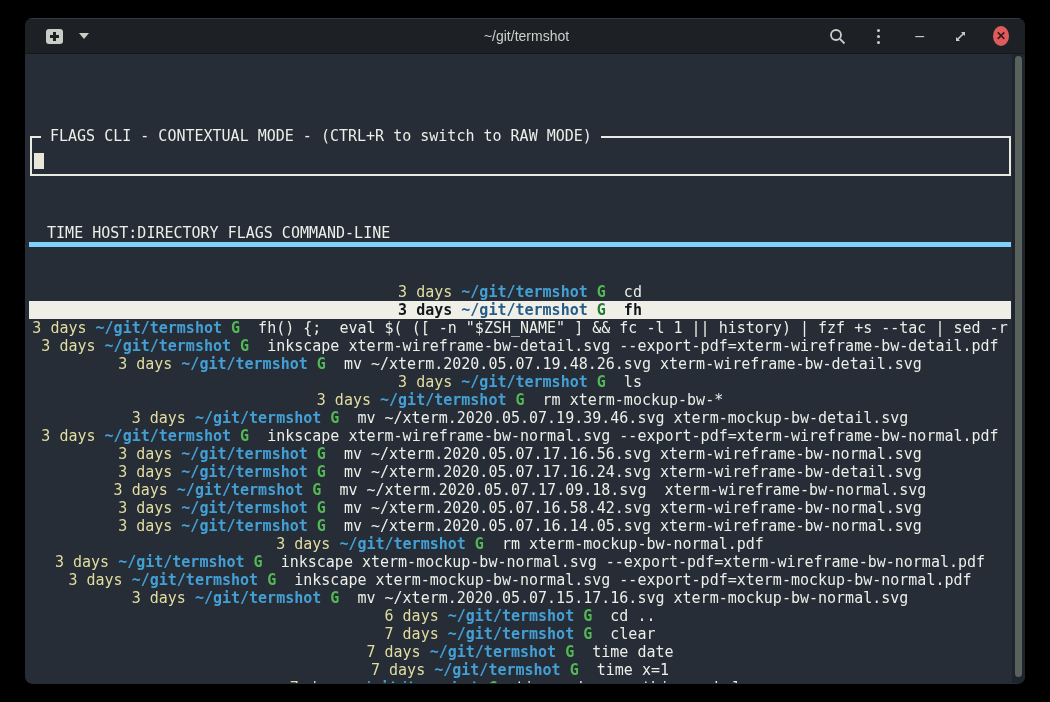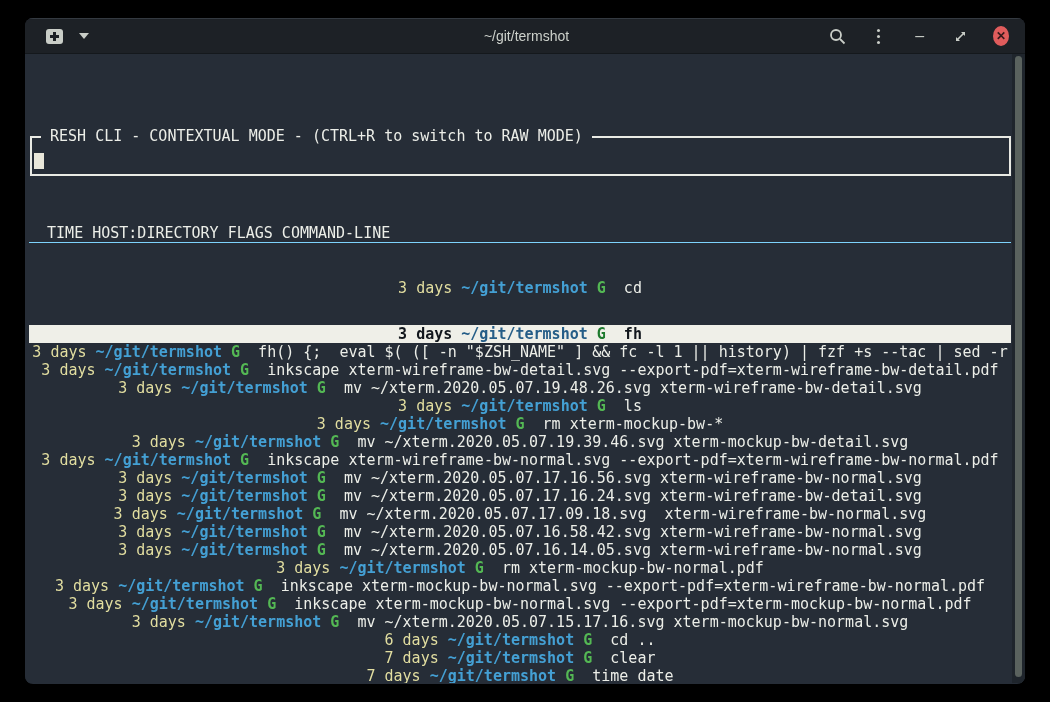--- a/index.html
+++ b/index.html
@@ -39,28 +39,28 @@
   }
   .content{margin-right:14px;position:relative;}
   .resh-box{
     position:relative;border:2px solid #e9eae4;height:36px;margin-top:6px;margin-left:1px;
   }
   .resh-box .legend{
     position:absolute;top:-11px;left:9px;background:#262d37;padding:0 9px;color:#eceee8;
   }
   .cursor{position:absolute;left:2px;bottom:5px;width:10px;height:16px;background:#e9e7da;}
   .table-header{
-    margin-top:12px;border-bottom:1px solid #7dd3fc;height:18px;color:#eceee8;
+    margin-top:12px;border-bottom:5px solid #7dd3fc;height:18px;color:#eceee8;
   }
   .row{height:18px;text-align:center;}
   .row .t{color:#e2dea0;}
   .row .h{color:#44a0d4;font-weight:bold;}
   .row .f{color:#54b854;font-weight:bold;}
   .row .c{color:#eceee8;}
-  .row.sel{background:#efefe8;font-weight:bold;margin-top:28px;}
+  .row.sel{background:#efefe8;font-weight:bold;}
   .row.sel .t,.row.sel .c{color:#12171d;}
   .row.sel .h{color:#255d87;}
   .row.sel .f{color:#1e7a2e;}
   
   .scrollbar{position:absolute;top:0;right:0;width:13px;height:100%;background:#1f252c;}
   .scrollbar .thumb{position:absolute;top:2px;left:3px;width:7px;height:calc(100% - 8px);background:#5a625e;border-radius:4px;}
   svg{display:block;}
 </style>
 </head>
 <body>
@@ -102,21 +102,21 @@
       </div>
       <div class="closebtn">
           <span>✕</span>
         </div>
     </div>
   </div>
 
   <div class="term">
     <div class="content">
       <div class="resh-box">
-        <span class="legend">RESH CLI - CONTEXTUAL MODE - (CTRL+R to switch to RAW MODE)</span>
+        <span class="legend">FLAGS CLI - CONTEXTUAL MODE - (CTRL+R to switch to RAW MODE)</span>
         <span class="cursor"></span>
       </div>
       <div class="table-header">  TIME HOST:DIRECTORY FLAGS COMMAND-LINE</div>
       <div><div class="row"><span class="t">3 days</span> <span class="h">~/git/termshot</span> <span class="f">G</span>  <span class="c">cd</span></div><div class="row sel"><span class="t">3 days</span> <span class="h">~/git/termshot</span> <span class="f">G</span>  <span class="c">fh</span></div><div class="row"><span class="t">3 days</span> <span class="h">~/git/termshot</span> <span class="f">G</span>  <span class="c">fh() {;  eval $( ([ -n "$ZSH_NAME" ] &amp;&amp; fc -l 1 || history) | fzf +s --tac | sed -r</span></div><div class="row"><span class="t">3 days</span> <span class="h">~/git/termshot</span> <span class="f">G</span>  <span class="c">inkscape xterm-wireframe-bw-detail.svg --export-pdf=xterm-wireframe-bw-detail.pdf</span></div><div class="row"><span class="t">3 days</span> <span class="h">~/git/termshot</span> <span class="f">G</span>  <span class="c">mv ~/xterm.2020.05.07.19.48.26.svg xterm-wireframe-bw-detail.svg</span></div><div class="row"><span class="t">3 days</span> <span class="h">~/git/termshot</span> <span class="f">G</span>  <span class="c">ls</span></div><div class="row"><span class="t">3 days</span> <span class="h">~/git/termshot</span> <span class="f">G</span>  <span class="c">rm xterm-mockup-bw-*</span></div><div class="row"><span class="t">3 days</span> <span class="h">~/git/termshot</span> <span class="f">G</span>  <span class="c">mv ~/xterm.2020.05.07.19.39.46.svg xterm-mockup-bw-detail.svg</span></div><div class="row"><span class="t">3 days</span> <span class="h">~/git/termshot</span> <span class="f">G</span>  <span class="c">inkscape xterm-wireframe-bw-normal.svg --export-pdf=xterm-wireframe-bw-normal.pdf</span></div><div class="row"><span class="t">3 days</span> <span class="h">~/git/termshot</span> <span class="f">G</span>  <span class="c">mv ~/xterm.2020.05.07.17.16.56.svg xterm-wireframe-bw-normal.svg</span></div><div class="row"><span class="t">3 days</span> <span class="h">~/git/termshot</span> <span class="f">G</span>  <span class="c">mv ~/xterm.2020.05.07.17.16.24.svg xterm-wireframe-bw-detail.svg</span></div><div class="row"><span class="t">3 days</span> <span class="h">~/git/termshot</span> <span class="f">G</span>  <span class="c">mv ~/xterm.2020.05.07.17.09.18.svg  xterm-wireframe-bw-normal.svg</span></div><div class="row"><span class="t">3 days</span> <span class="h">~/git/termshot</span> <span class="f">G</span>  <span class="c">mv ~/xterm.2020.05.07.16.58.42.svg xterm-wireframe-bw-normal.svg</span></div><div class="row"><span class="t">3 days</span> <span class="h">~/git/termshot</span> <span class="f">G</span>  <span class="c">mv ~/xterm.2020.05.07.16.14.05.svg xterm-wireframe-bw-normal.svg</span></div><div class="row"><span class="t">3 days</span> <span class="h">~/git/termshot</span> <span class="f">G</span>  <span class="c">rm xterm-mockup-bw-normal.pdf</span></div><div class="row"><span class="t">3 days</span> <span class="h">~/git/termshot</span> <span class="f">G</span>  <span class="c">inkscape xterm-mockup-bw-normal.svg --export-pdf=xterm-wireframe-bw-normal.pdf</span></div><div class="row"><span class="t">3 days</span> <span class="h">~/git/termshot</span> <span class="f">G</span>  <span class="c">inkscape xterm-mockup-bw-normal.svg --export-pdf=xterm-mockup-bw-normal.pdf</span></div><div class="row"><span class="t">3 days</span> <span class="h">~/git/termshot</span> <span class="f">G</span>  <span class="c">mv ~/xterm.2020.05.07.15.17.16.svg xterm-mockup-bw-normal.svg</span></div><div class="row"><span class="t">6 days</span> <span class="h">~/git/termshot</span> <span class="f">G</span>  <span class="c">cd ..</span></div><div class="row"><span class="t">7 days</span> <span class="h">~/git/termshot</span> <span class="f">G</span>  <span class="c">clear</span></div><div class="row"><span class="t">7 days</span> <span class="h">~/git/termshot</span> <span class="f">G</span>  <span class="c">time date</span></div><div class="row"><span class="t">7 days</span> <span class="h">~/git/termshot</span> <span class="f">G</span>  <span class="c">time x=1</span></div><div class="row"><span class="t">7 days</span> <span class="h">~/git/termshot</span> <span class="f">G</span>  <span class="c">time echo something --help</span></div></div>
       
       
     </div>
     <div class="scrollbar">
       <div class="thumb"></div>
     </div>

